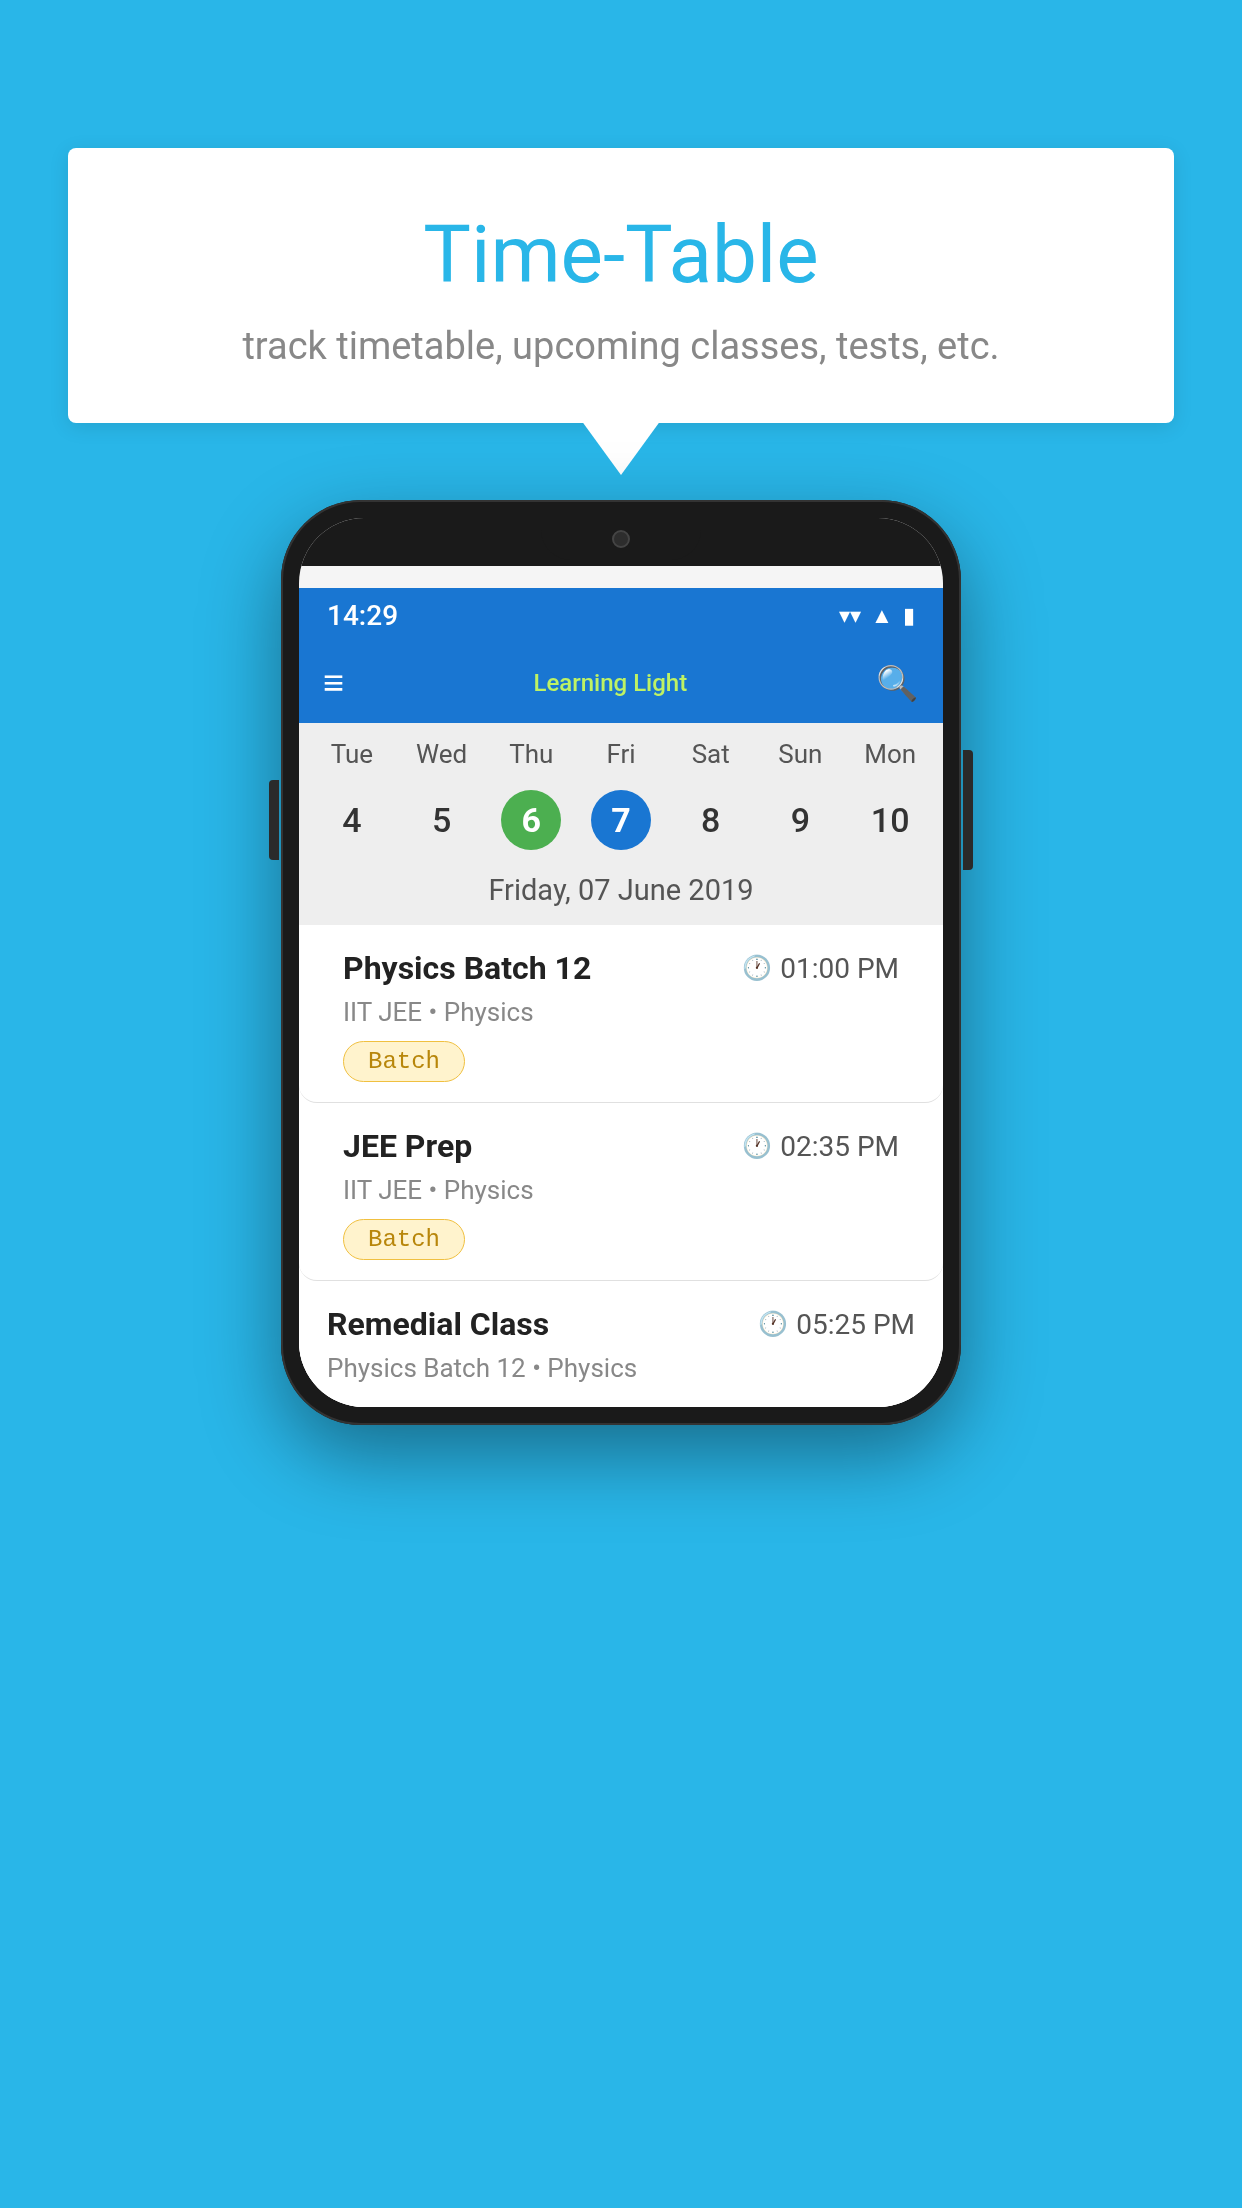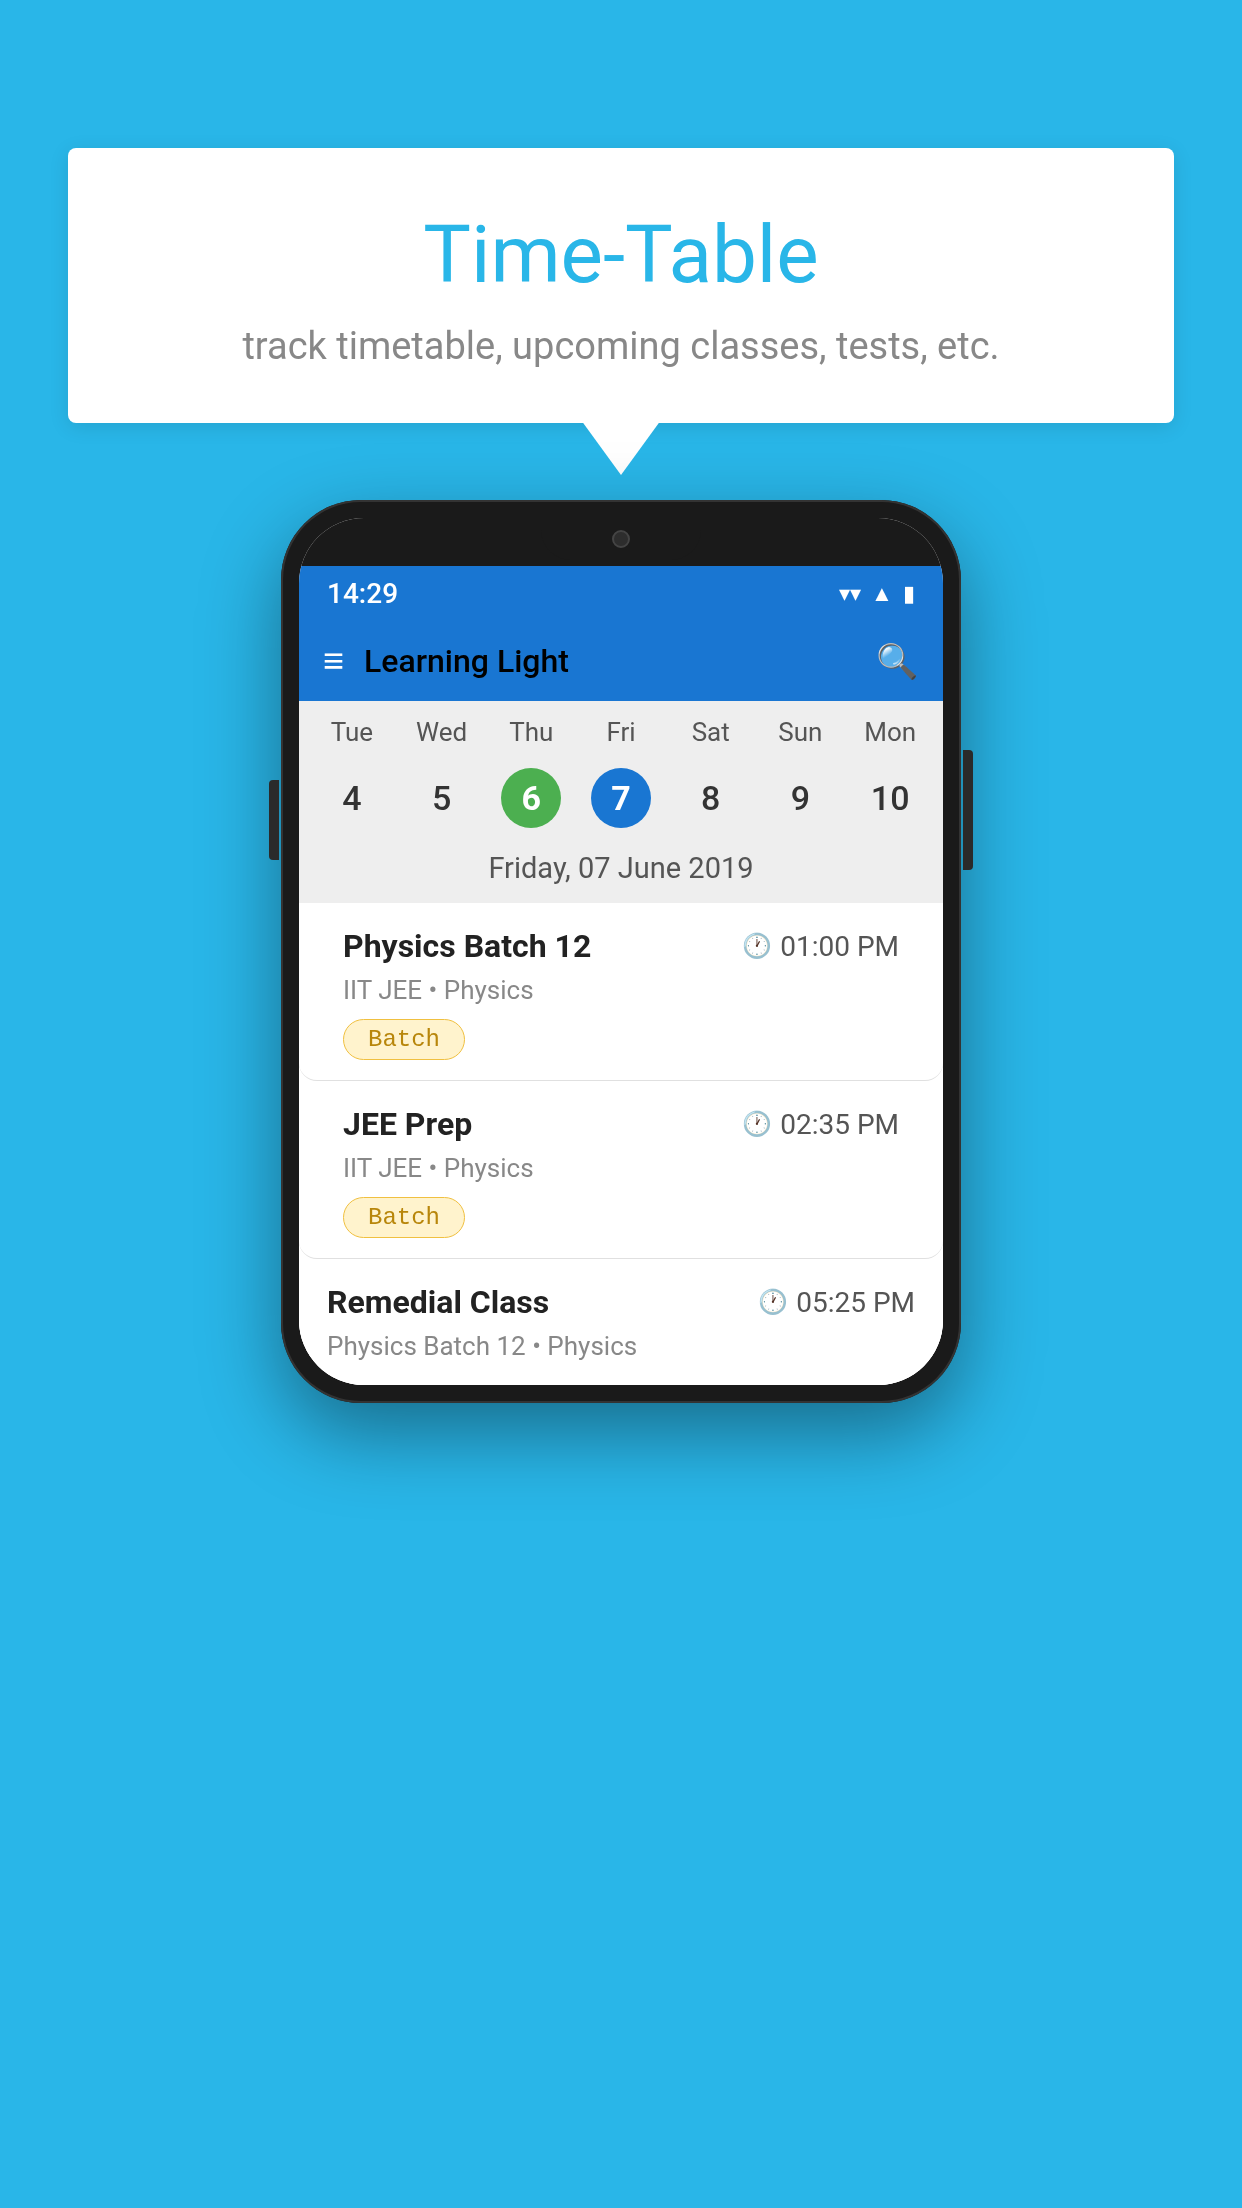--- a/index.html
+++ b/index.html
@@ -135,20 +135,21 @@
     }
 
     
     .status-bar {
       background: #1976D2;
       height: 55px;
       display: flex;
       align-items: center;
       justify-content: space-between;
       padding: 0 28px;
+      margin-top: 22px;
     }
 
     .status-time {
       color: white;
       font-size: 28px;
       font-weight: 500;
     }
 
     .status-icons {
       display: flex;
@@ -172,24 +173,25 @@
     }
 
     .hamburger-icon {
       color: white;
       font-size: 36px;
       line-height: 1;
       cursor: pointer;
     }
 
     .app-title {
-      color: #000000;
-      font-size: 32px;
+      color: #bef264;
+      font-size: 24px;
       font-weight: 500;
       flex: 1;
+      text-align: center;
     }
 
     .search-icon {
       color: white;
       font-size: 34px;
     }
 
     
     .calendar-strip {
       background: #eeeeee;

